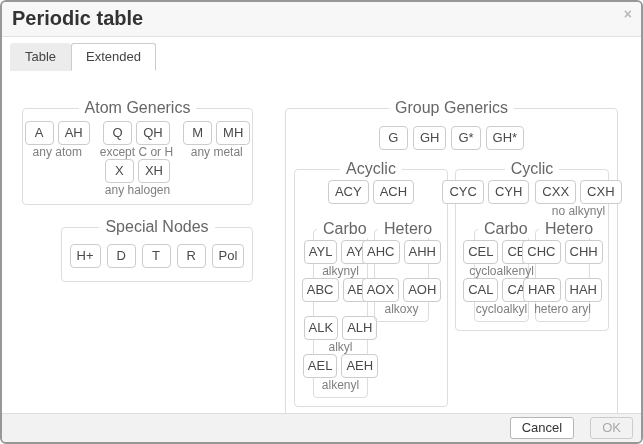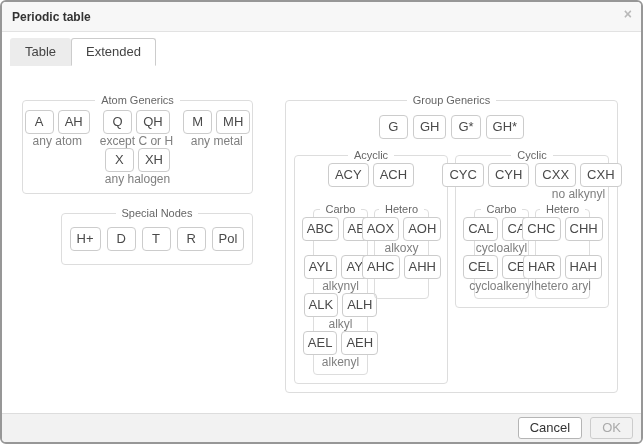--- a/index.html
+++ b/index.html
@@ -6,33 +6,33 @@
   *{box-sizing:border-box;}
   .dialog{
     width:643px;height:444px;
     border:2px solid #979797;border-radius:6px;
     background:#fff;overflow:hidden;
     font-family:"Liberation Sans",sans-serif;
     display:flex;flex-direction:column;
   }
   
   .header{background:#f7f7f7;border-bottom:1px solid #e2e2e2;padding:5px 10px 6px;position:relative;flex:0 0 auto;}
-  .title{font-size:12px;font-weight:bold;color:#333;}
+  .title{font-size:20px;font-weight:bold;color:#333;}
   .close{position:absolute;top:5px;right:9px;color:#b9b9b9;font-size:14px;font-weight:bold;cursor:pointer;line-height:14px;}
   
   .tabs{display:flex;padding:6px 0 0 8px;background:#fff;flex:0 0 auto;text-align:right;}
   .tab{font-size:13px;color:#444;padding:5px 14px 6px;border:1px solid transparent;border-radius:3px 3px 0 0;cursor:pointer;}
   .tab.inactive{background:#ececec;}
   .tab.active{background:#fff;border-color:#ccc;border-bottom-color:#fff;}
   
   .content{flex:1 1 auto;display:flex;gap:32px;padding:28px 16px 0 20px;background:#fff;overflow:hidden;}
   .col-left{width:231px;flex:0 0 auto;display:flex;flex-direction:column;}
   .col-right{width:333px;flex:0 0 auto;}
   fieldset{border:1px solid #ddd;border-radius:4px;margin:0;padding:2px 6px 8px;min-width:0;}
-  legend{font-size:11px;color:#666;padding:0 6px;margin:0 auto;text-align:center;}
+  legend{font-size:16px;color:#666;padding:0 6px;margin:0 auto;text-align:center;}
   .btn{background:#fff;border:1px solid #ccc;border-radius:4px;color:#4a4a4a;
        font-family:"Liberation Sans",sans-serif;font-size:13px;height:24px;
        min-width:29px;padding:0 6px;cursor:pointer;line-height:22px;}
   .row{display:flex;justify-content:center;gap:10px;}
   .ggroup{display:flex;flex-direction:column;align-items:center;}
   .pair{display:flex;gap:4px;}
   .glabel{font-size:12px;color:#7f7f7f;margin-top:2px;min-height:11px;line-height:11px;text-align:center;white-space:nowrap;}
   
   .fs-atom{padding-top:4px;}
   .fs-atom .row2{margin-top:1px;}
@@ -43,21 +43,21 @@
   .gg-top{display:flex;justify-content:center;gap:5px;margin:7px 0 10px;}
   .gg-sub{display:flex;gap:7px;padding:0 2px;align-items:flex-start;}
   .gg-sub>fieldset{flex:1 1 0;padding:2px 18px 8px;}
   .sub-top{display:flex;justify-content:center;gap:6px;margin-bottom:3px;}
   .inner-row{display:flex;gap:6px;align-items:flex-start;margin-top:2px;}
   .inner-row>fieldset{flex:1 1 0;padding:2px 3px 5px;display:flex;flex-direction:column;align-items:center;}
   .inner-row .ggroup{margin-bottom:1px;}
   .inner-row .btn{min-width:26px;padding:0 4px;}
   
   .footer{flex:0 0 auto;height:29px;background:#f2f2f2;border-top:1px solid #ddd;
-          display:flex;justify-content:flex-end;align-items:center;gap:8px;padding:0 8px;}
+          display:flex;justify-content:flex-end;align-items:center;gap:16px;padding:0 8px;}
   .fbtn{font-family:"Liberation Sans",sans-serif;font-size:13px;height:22px;padding:0 11px;
         border-radius:3px;cursor:pointer;line-height:20px;}
   .fbtn.cancel{background:#fff;border:1px solid #b5b5b5;color:#333;}
   .fbtn.ok{background:transparent;border:1px solid #ccc;color:#aaa;cursor:default;}
 </style>
 </head>
 <body>
 
 <div class="dialog">
 
@@ -146,62 +146,62 @@
                   <button class="btn">ACH</button>
                 </div>
                 <div class="glabel"></div>
               </div>
             </div>
             <div class="inner-row">
               <fieldset>
                 <legend>Carbo</legend>
                 <div class="ggroup">
                   <div class="pair">
+                    <button class="btn">AYL</button>
+                    <button class="btn">AYH</button>
+                  </div>
+                  <div class="glabel">alkynyl</div>
+                </div>
+                <div class="ggroup">
+                  <div class="pair">
                     <button class="btn">ABC</button>
                     <button class="btn">ABH</button>
                   </div>
                   <div class="glabel"></div>
                 </div>
                 <div class="ggroup">
                   <div class="pair">
-                    <button class="btn">AYL</button>
-                    <button class="btn">AYH</button>
-                  </div>
-                  <div class="glabel">alkynyl</div>
-                </div>
-                <div class="ggroup">
-                  <div class="pair">
                     <button class="btn">ALK</button>
                     <button class="btn">ALH</button>
                   </div>
                   <div class="glabel">alkyl</div>
                 </div>
                 <div class="ggroup">
                   <div class="pair">
                     <button class="btn">AEL</button>
                     <button class="btn">AEH</button>
                   </div>
                   <div class="glabel">alkenyl</div>
                 </div>
               </fieldset>
               <fieldset>
                 <legend>Hetero</legend>
                 <div class="ggroup">
                   <div class="pair">
+                    <button class="btn">AHC</button>
+                    <button class="btn">AHH</button>
+                  </div>
+                  <div class="glabel"></div>
+                </div>
+                <div class="ggroup">
+                  <div class="pair">
                     <button class="btn">AOX</button>
                     <button class="btn">AOH</button>
                   </div>
                   <div class="glabel">alkoxy</div>
-                </div>
-                <div class="ggroup">
-                  <div class="pair">
-                    <button class="btn">AHC</button>
-                    <button class="btn">AHH</button>
-                  </div>
-                  <div class="glabel"></div>
                 </div>
               </fieldset>
             </div>
           </fieldset>
 
           <fieldset>
             <legend>Cyclic</legend>
             <div class="sub-top">
               <div class="ggroup">
                 <div class="pair">
@@ -216,31 +216,31 @@
                   <button class="btn">CXH</button>
                 </div>
                 <div class="glabel">no alkynyl</div>
               </div>
             </div>
             <div class="inner-row">
               <fieldset>
                 <legend>Carbo</legend>
                 <div class="ggroup">
                   <div class="pair">
+                    <button class="btn">CEL</button>
+                    <button class="btn">CEH</button>
+                  </div>
+                  <div class="glabel">cycloalkenyl</div>
+                </div>
+                <div class="ggroup">
+                  <div class="pair">
                     <button class="btn">CAL</button>
                     <button class="btn">CAH</button>
                   </div>
                   <div class="glabel">cycloalkyl</div>
-                </div>
-                <div class="ggroup">
-                  <div class="pair">
-                    <button class="btn">CEL</button>
-                    <button class="btn">CEH</button>
-                  </div>
-                  <div class="glabel">cycloalkenyl</div>
                 </div>
               </fieldset>
               <fieldset>
                 <legend>Hetero</legend>
                 <div class="ggroup">
                   <div class="pair">
                     <button class="btn">CHC</button>
                     <button class="btn">CHH</button>
                   </div>
                   <div class="glabel"></div>

